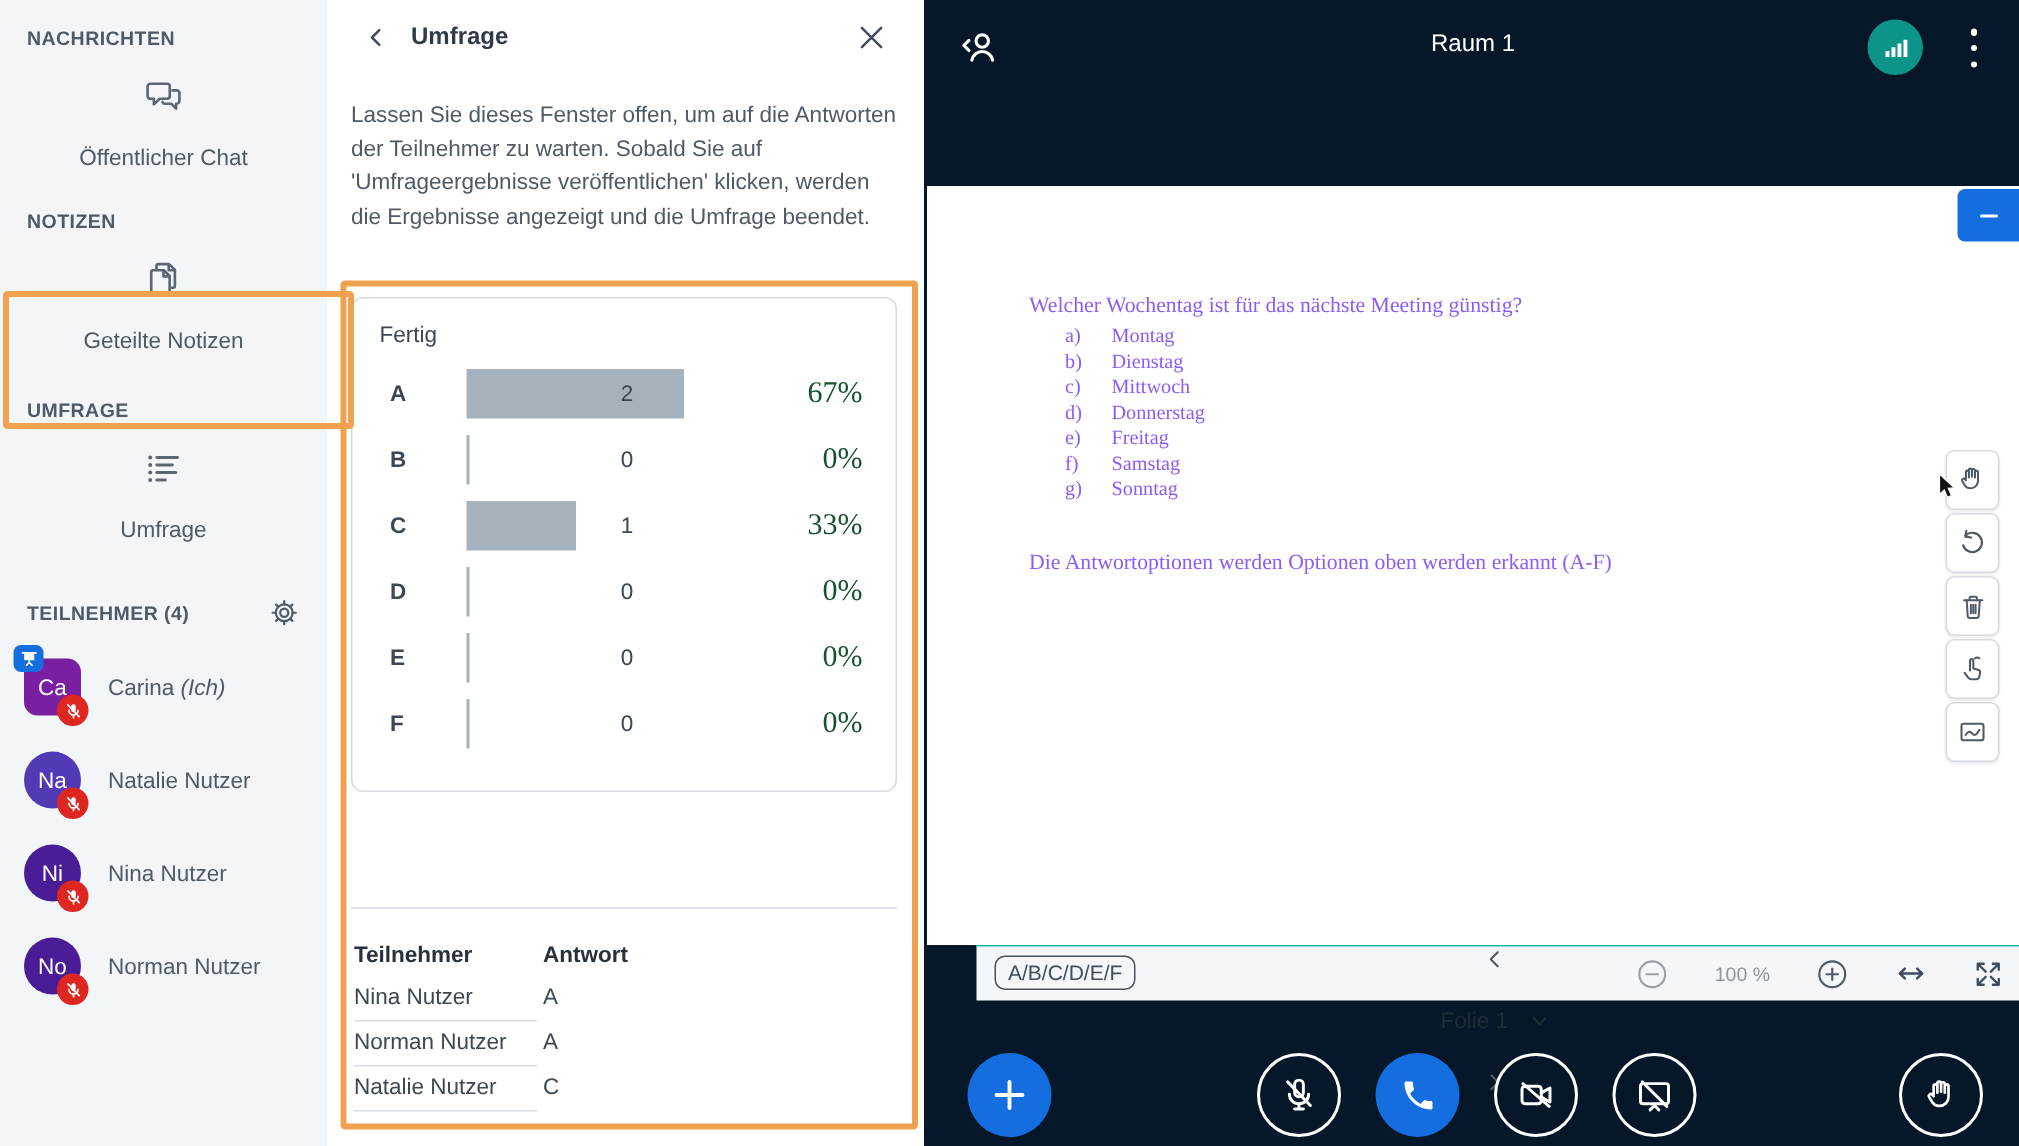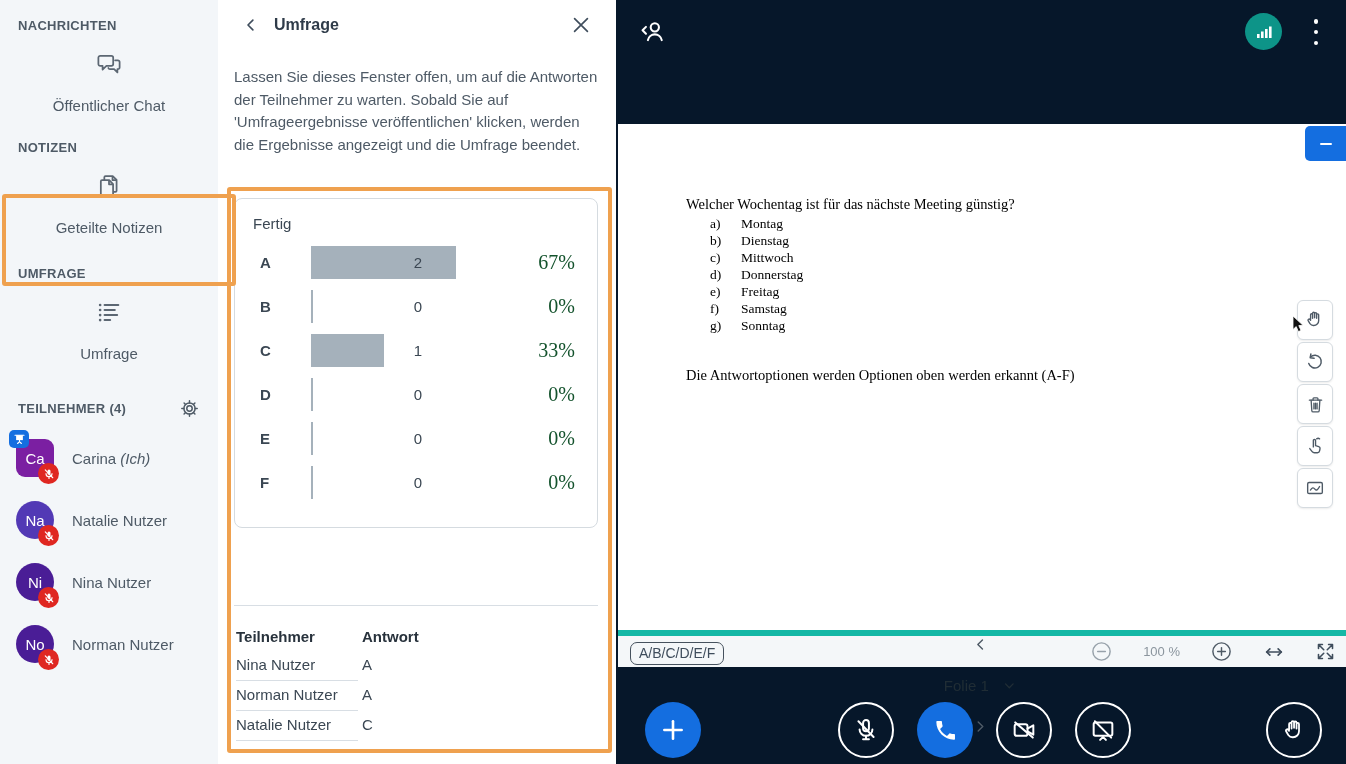--- a/index.html
+++ b/index.html
@@ -60,33 +60,33 @@
 
 
 .main{flex:1;display:flex;flex-direction:column;background:var(--navy);border-left:2px solid var(--navy);position:relative;}
 .topbar{height:64px;position:relative;flex-shrink:0;}
 .userlist-toggle{position:absolute;left:18px;top:15px;color:#fff;cursor:pointer;display:flex;}
 .room-title{position:absolute;left:0;right:0;top:21px;text-align:center;color:#fff;font-size:16px;}
 .conn-status{position:absolute;right:64px;top:13px;width:37px;height:37px;border-radius:50%;background:var(--teal);display:flex;align-items:center;justify-content:center;cursor:pointer;}
 .kebab{position:absolute;right:23px;top:19px;width:14px;height:26px;display:flex;flex-direction:column;align-items:center;justify-content:space-between;cursor:pointer;}
 .kebab span{width:4.5px;height:4.5px;border-radius:50%;background:#fff;}
 .dark-gap{height:60px;flex-shrink:0;}
-.whiteboard{background:#fff;height:506px;position:relative;flex-shrink:0;font-family:"Liberation Serif",serif;color:#000000;}
+.whiteboard{background:#fff;height:506px;position:relative;flex-shrink:0;font-family:"Liberation Serif",serif;color:#8b5cf6;}
 .slide-q{position:absolute;left:68px;top:72px;font-size:14.5px;}
 .slide-opts{position:absolute;left:92px;top:91px;font-size:13.5px;line-height:17px;}
 .slide-opt{display:flex;}
 .olet{width:31px;}
 .slide-note{position:absolute;left:68px;top:243px;font-size:14.5px;}
 .minimize-btn{position:absolute;top:2px;right:0;width:41px;height:35px;background:var(--accent);border:none;border-radius:5px 0 0 5px;color:#fff;cursor:pointer;display:flex;align-items:center;justify-content:center;}
 .wb-tools{position:absolute;right:13px;top:176px;display:flex;flex-direction:column;gap:2px;}
 .tool{width:36px;height:40px;background:#fff;border:1px solid #d5dbe0;border-radius:6px;box-shadow:0 1px 2px rgba(0,0,0,.08);display:flex;align-items:center;justify-content:center;color:#4e5a66;cursor:pointer;}
 .cursor{position:absolute;left:674px;top:192px;z-index:30;}
 
 
-.slidebar{height:37px;background:#f4f7f9;border-top:6px solid #14b8a6;position:relative;flex-shrink:0;}
+.slidebar{height:37px;background:#f4f7f9;border-top:1px solid #14b8a6;position:relative;flex-shrink:0;margin-left:33px;}
 .quickpoll{position:absolute;left:12px;top:6px;padding:2px 8px 3px;border:1px solid #46525e;border-radius:7px;background:transparent;color:#3f4d5c;font-size:14px;font-family:inherit;cursor:pointer;}
 .slide-nav{position:absolute;left:50%;top:0;height:100%;transform:translateX(-53%);display:flex;align-items:center;gap:24px;flex-direction:column;}
 .navbtn{color:#4e5a66;display:flex;cursor:pointer;}
 .slide-label{font-size:15px;color:#202d35;display:flex;align-items:center;gap:14px;cursor:pointer;}
 .zoom-ctrls{position:absolute;right:10px;top:0;height:100%;display:flex;align-items:center;gap:30px;}
 .zbtn{display:flex;align-items:center;justify-content:center;cursor:pointer;}
 .zoom-val{font-size:13px;color:#8b959e;}
 
 
 .actionbar{height:97px;position:relative;flex-shrink:0;}
@@ -327,20 +327,21 @@
 
   <div class="main">
     <div class="topbar">
       <span class="userlist-toggle">
         <svg width="34" height="32" viewBox="0 0 28 24" fill="none" stroke="currentColor" stroke-width="1.7" stroke-linecap="round" stroke-linejoin="round">
             <path d="M8.2 8.6 5.4 11.4l2.8 2.8"></path>
             <circle cx="15.5" cy="9" r="3.4"></circle>
             <path d="M9.8 19.5a5.8 5.8 0 0 1 11.4 0"></path>
           </svg>
       </span>
+      <div class="room-title">Raum 1</div>
       <span class="conn-status">
         <svg width="18" height="18" viewBox="0 0 18 18">
             <g fill="#fff">
               <rect x="2" y="11" width="2.6" height="4"></rect>
               <rect x="6" y="8.5" width="2.6" height="6.5"></rect>
               <rect x="10" y="6" width="2.6" height="9"></rect>
               <rect x="14" y="3.5" width="2.6" height="11.5"></rect>
             </g>
           </svg>
       </span>

